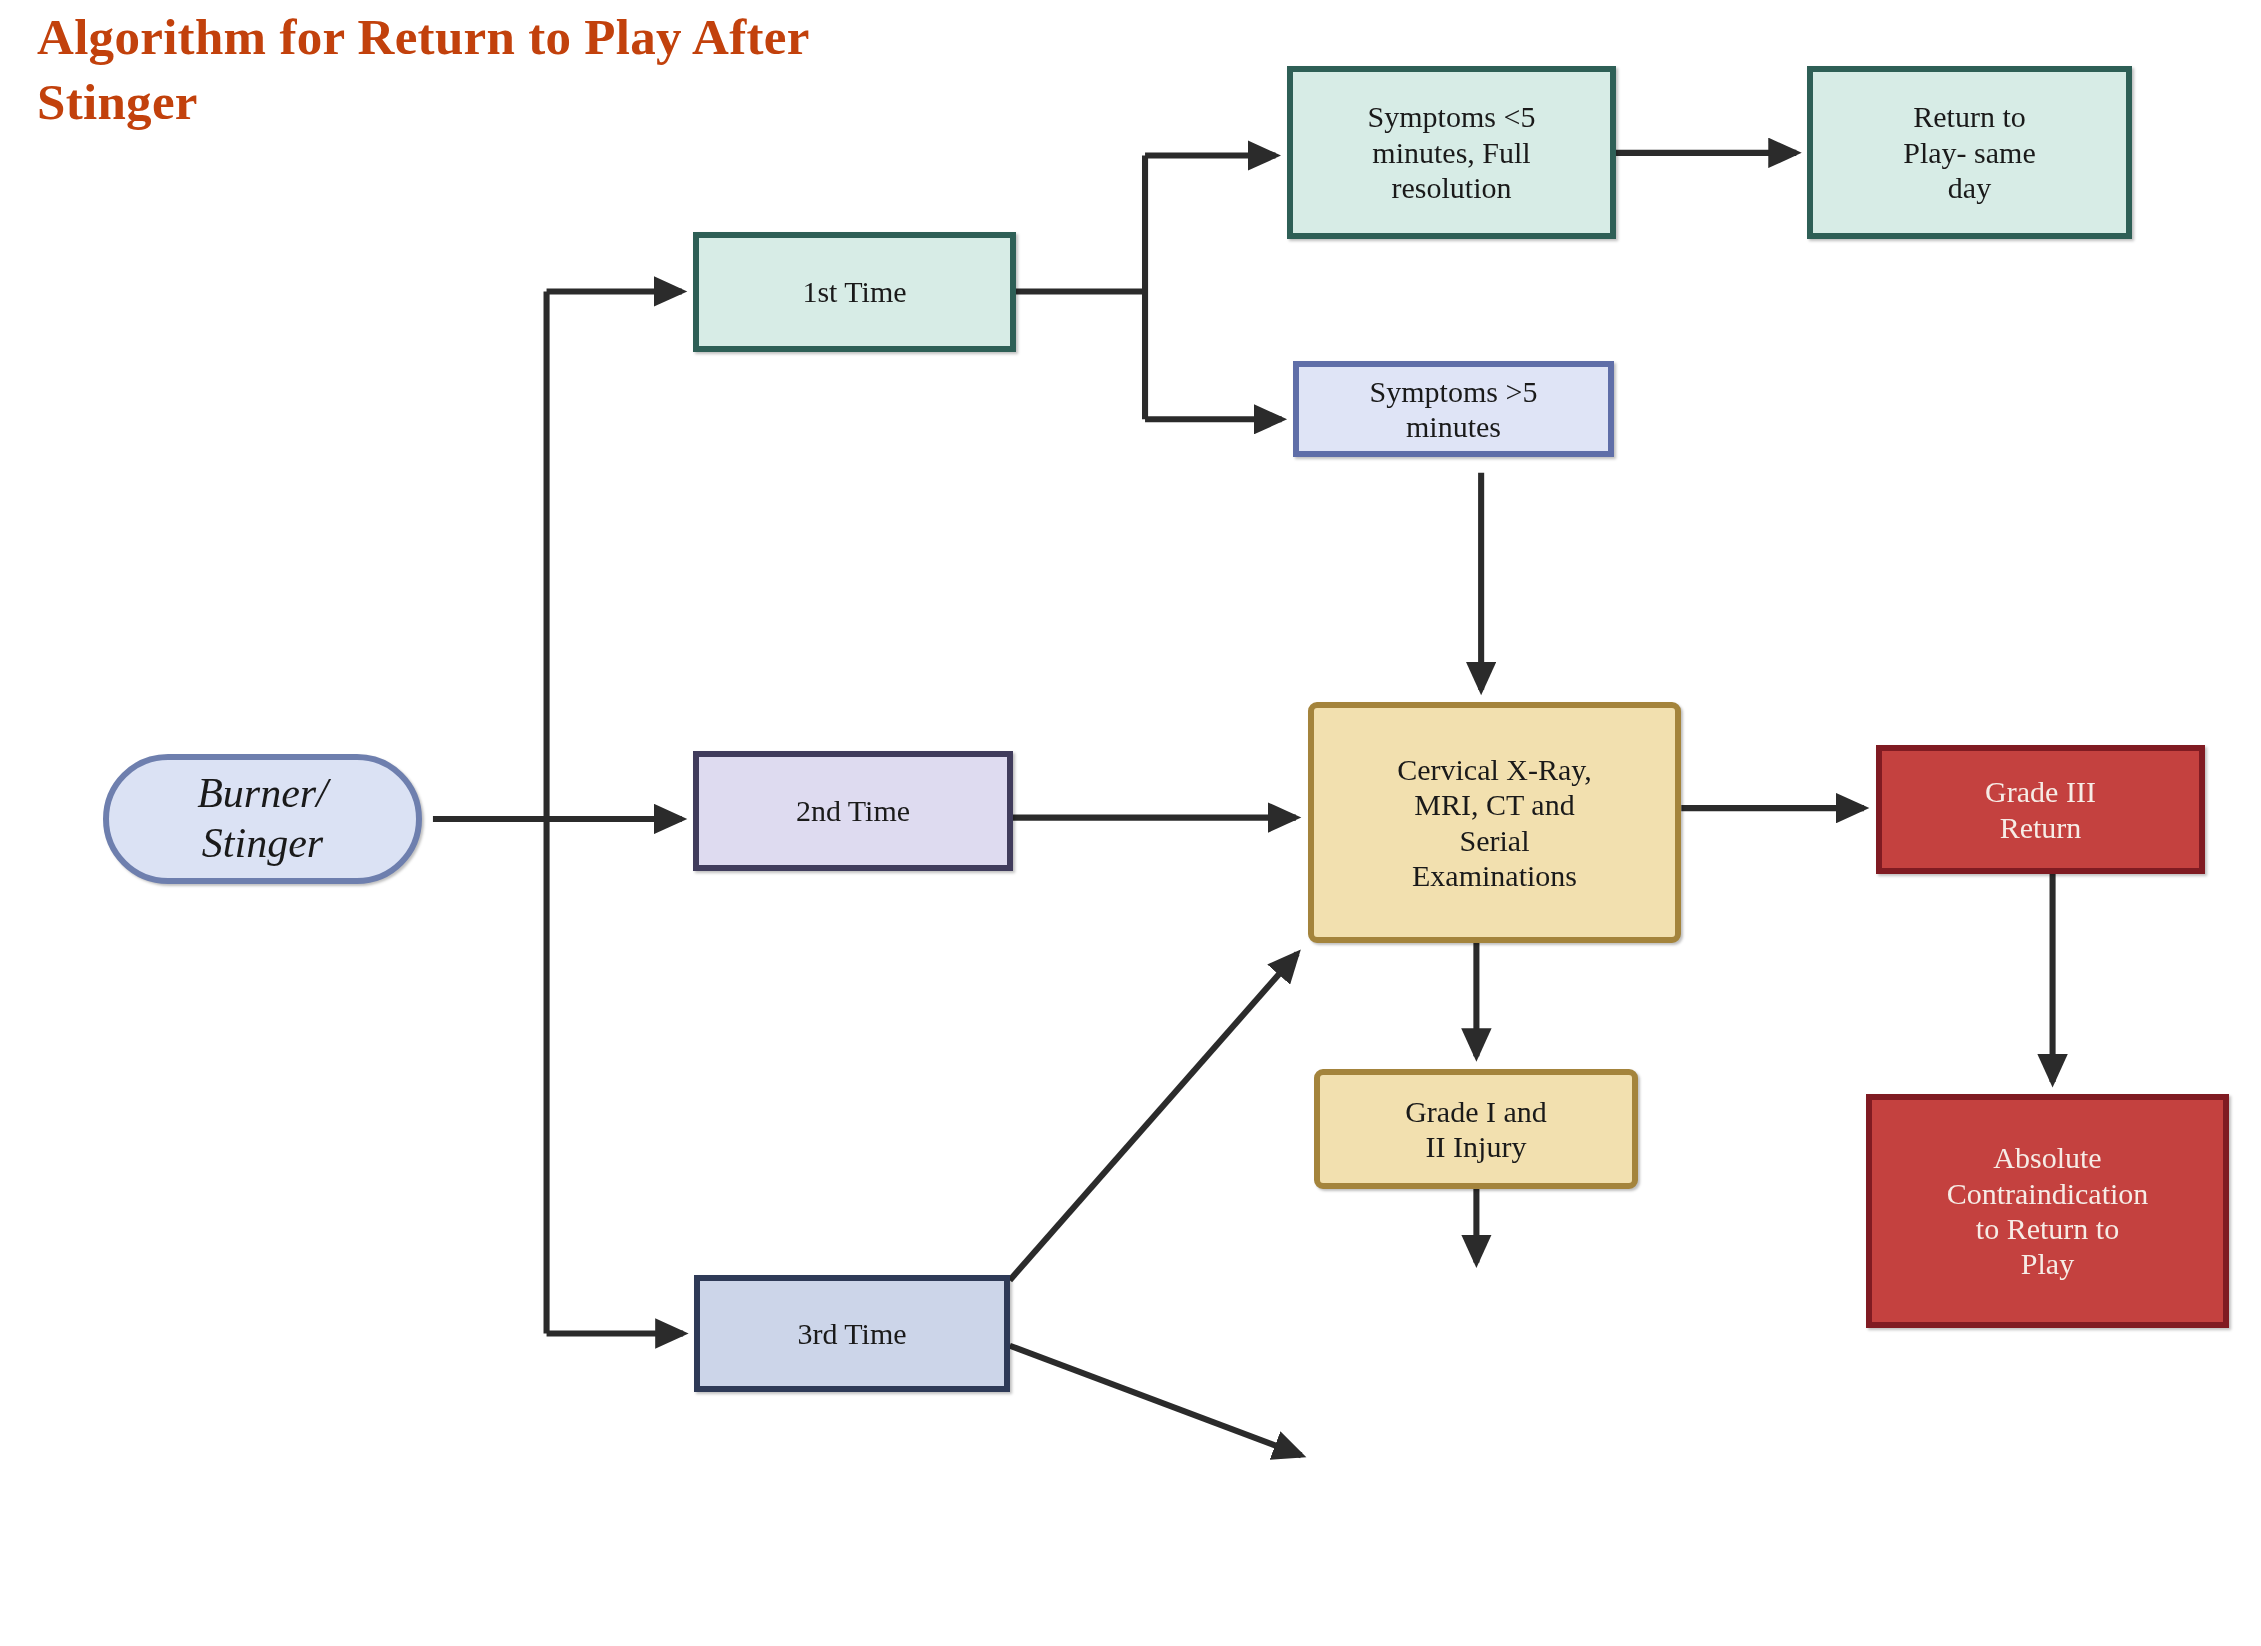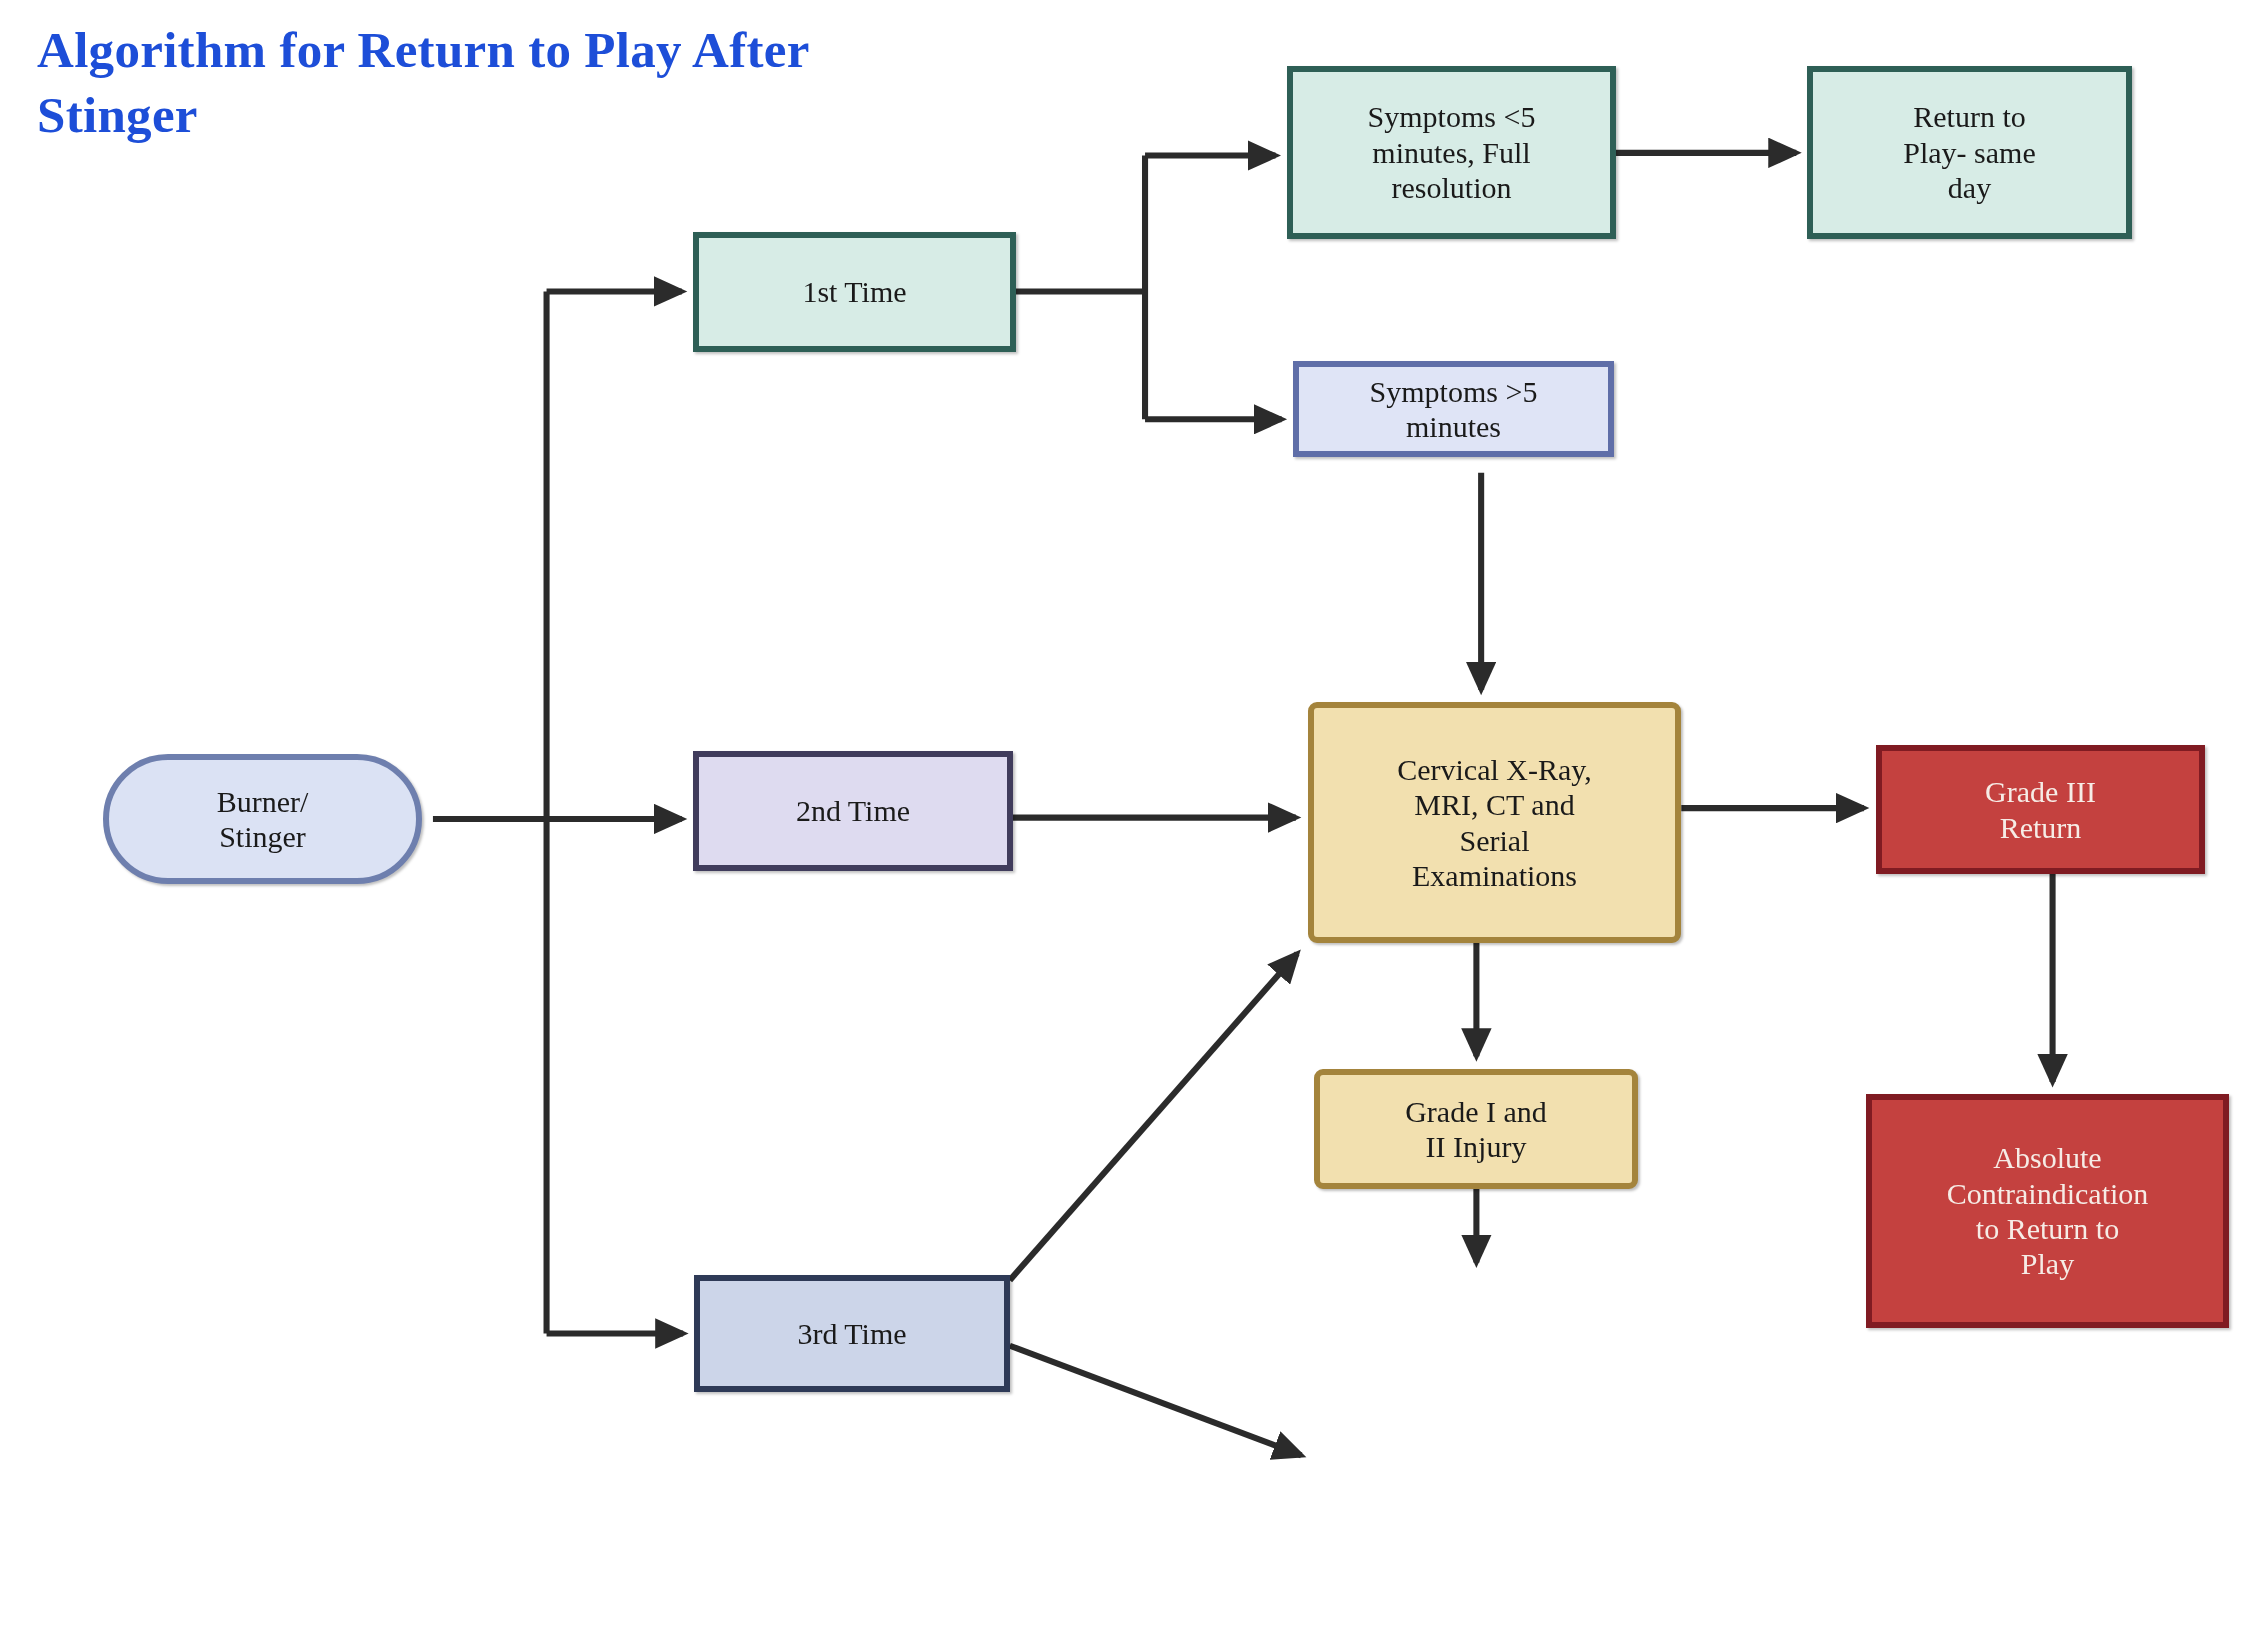--- a/index.html
+++ b/index.html
@@ -1,34 +1,34 @@
 <!DOCTYPE html>
 <html style="--ink: #1a1a1a; --line: #2b2b2b; --teal-fill: #d7ece6; --teal-border: #2e5f56; --periwinkle-fill: #dfe4f6; --periwinkle-border: #5f6ea8; --lavender-fill: #dedbf0; --lavender-border: #403c5c; --bluegray-fill: #ccd5e9; --bluegray-border: #2e3a57; --burner-fill: #dbe2f4; --burner-border: #6e7fae; --tan-fill: #f2e0af; --tan-border: #a4843c; --red-fill: #c4413f; --red-border: #801b22; --red-text: #f6ece6;font-size:10.8px"><head>
 <meta charset="utf-8">
 <style>
   html,body{margin:0;padding:0;background:#ffffff;}
   #canvas{
     position:relative;width:2261px;height:1646px;background:#ffffff;overflow:hidden;
     font-family:"Liberation Serif","DejaVu Serif",serif;
   }
   #title{
-    position:absolute;left:37px;top:18px;width:1015px;margin:0;
-    font-size:51px;line-height:1.28;font-weight:bold;color:#1d4ed8;
+    position:absolute;left:37px;top:5px;width:1015px;margin:0;
+    font-size:51px;line-height:1.28;font-weight:bold;color:#c2410c;
     white-space:pre-line;letter-spacing:0.3px;
   }
   #edges{position:absolute;left:0;top:0;width:2261px;height:1646px;}
   #edges line{stroke:var(--line);stroke-width:9px;}
   .node{
     position:absolute;box-sizing:border-box;border:6px solid #000;
     display:flex;align-items:center;justify-content:center;text-align:center;
     font-size:30px;line-height:1.18;color:var(--ink);
     box-shadow:2px 2px 2.7px rgba(0,0,0,0.25);
   }
   .node .lbl{white-space:pre-line;}
-  .stadium{border-radius:68px;font-size:30px;}
+  .stadium{border-radius:68px;font-size:42px;font-style:italic;}
   .teal      {background:var(--teal-fill);      border-color:var(--teal-border);}
   .periwinkle{background:var(--periwinkle-fill);border-color:var(--periwinkle-border);}
   .lavender  {background:var(--lavender-fill);  border-color:var(--lavender-border);text-align:right;}
   .bluegray  {background:var(--bluegray-fill);  border-color:var(--bluegray-border);}
   .burnerbox {background:var(--burner-fill);    border-color:var(--burner-border);}
   .tan       {background:var(--tan-fill);       border-color:var(--tan-border);border-radius:9px;}
   .red       {background:var(--red-fill);       border-color:var(--red-border);color:var(--red-text);}
 </style>
 </head>
 <body>

